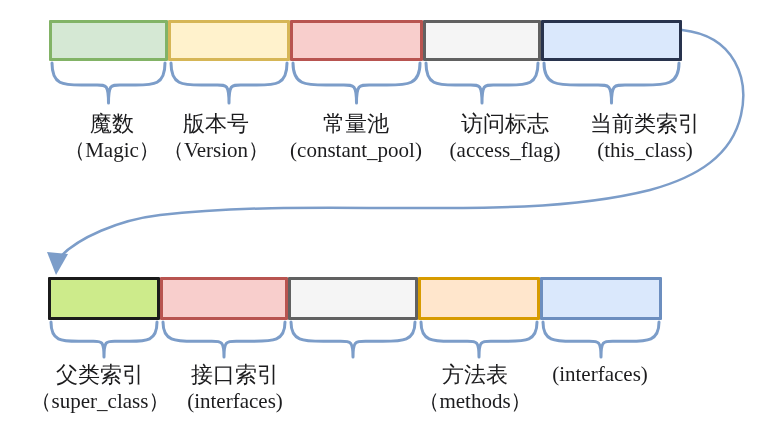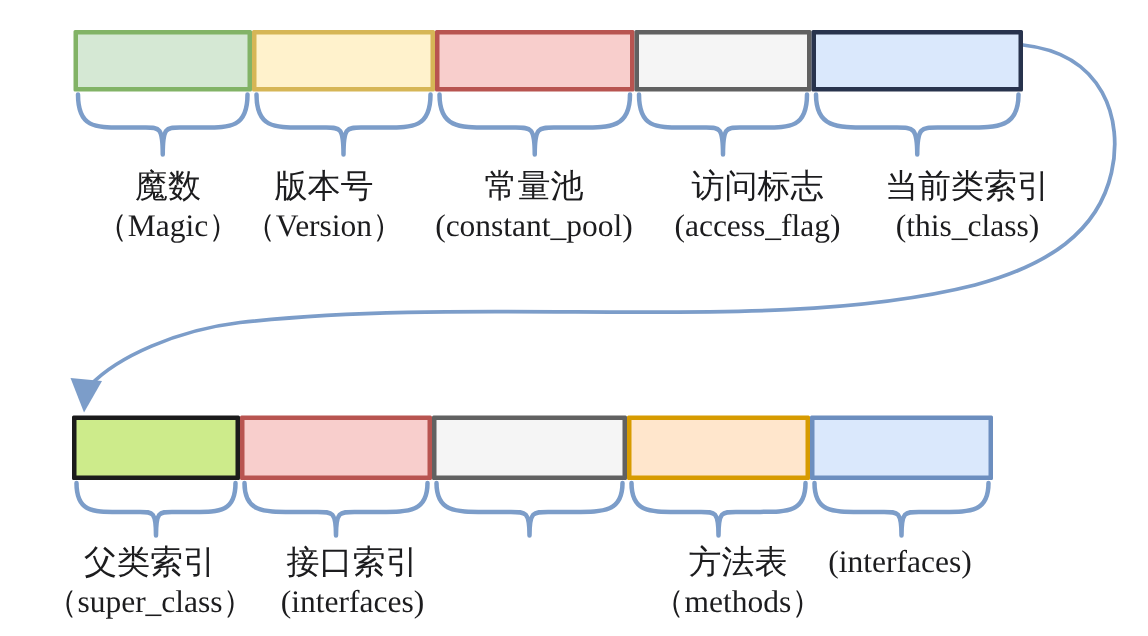--- a/index.html
+++ b/index.html
@@ -28,21 +28,21 @@
   
   .lbl{
     position:absolute;transform:translateX(-50%);
     text-align:center;white-space:nowrap;color:#1c1c1e;
   }
   .lbl .zh{font-size:22px;line-height:27px;}
   .lbl .en{font-size:21px;line-height:27px;}
   .lbl-row1{top:110px;}
   .lbl-row2{top:361px;}
   #lb1{left:112px;} #lb2{left:216px;} #lb3{left:356px;} #lb4{left:505px;} #lb5{left:645px;}
-  #lb6{left:100px;} #lb7{left:235px;} #lb8{left:358px;} #lb9{left:492px;} #lb10{left:600px;}
+  #lb6{left:100px;} #lb7{left:235px;} #lb8{left:358px;} #lb9{left:475px;} #lb10{left:600px;}
 </style>
 </head>
 <body>
 
 <div class="stage">
 
   <svg class="overlay" id="overlay" viewBox="0 0 765 424" xmlns="http://www.w3.org/2000/svg">
       <path d="M 52,63
           C 52,85 63.3,85 81.38,85
           L 97.2,85

